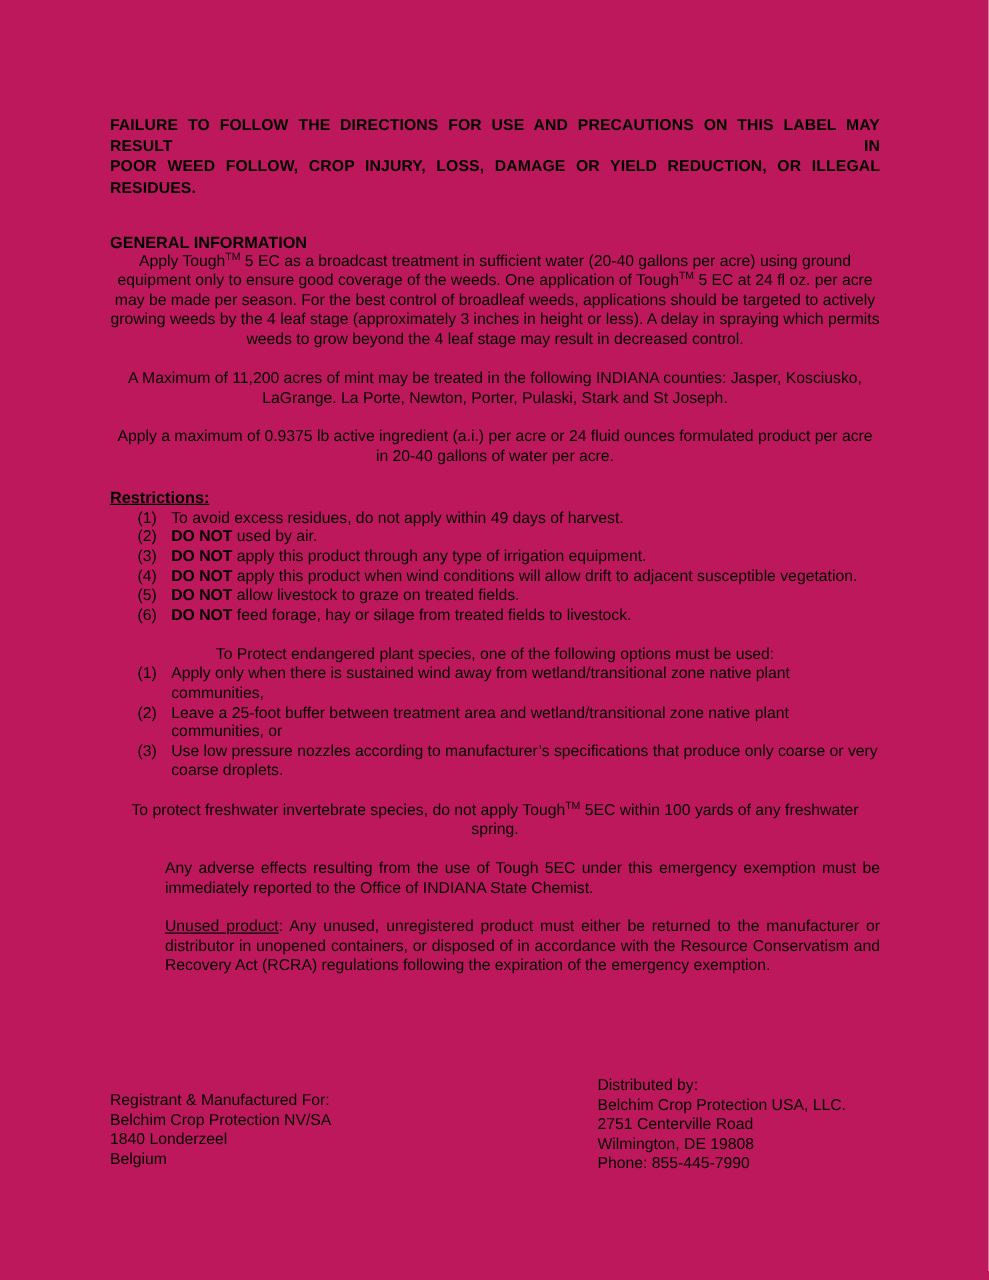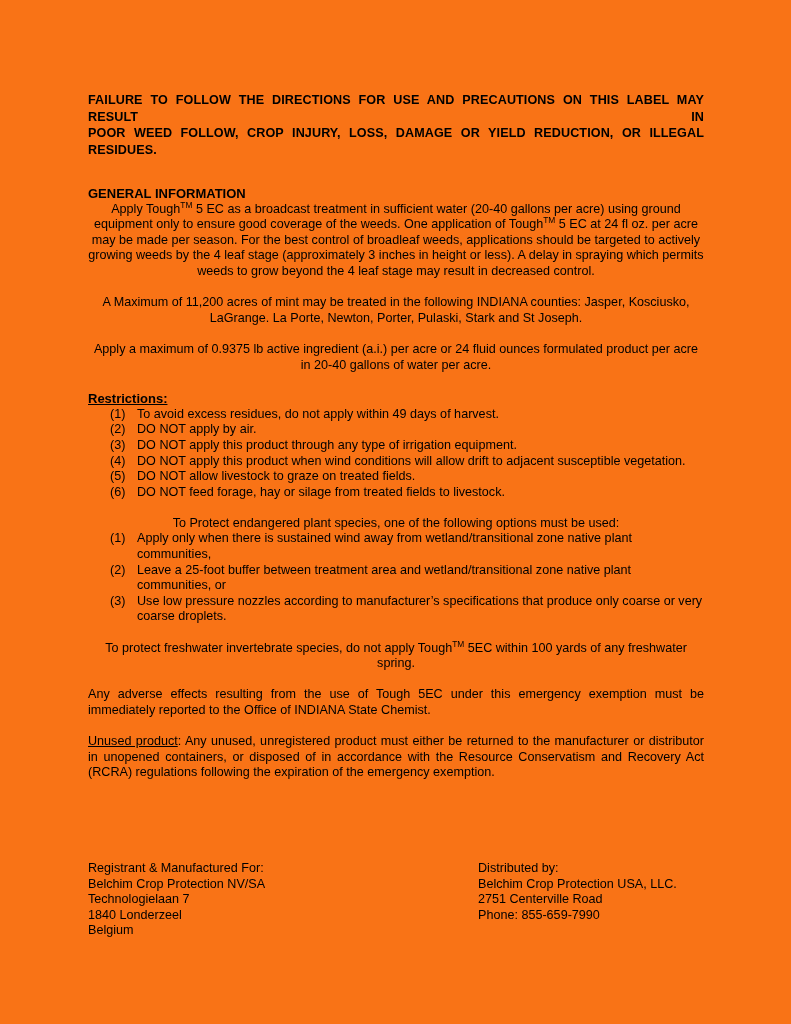--- a/index.html
+++ b/index.html
@@ -11,21 +11,21 @@
     width: 791px;
     height: 1024px;
     font-family: "Liberation Sans", sans-serif;
     color: #000000;
     -webkit-font-smoothing: antialiased;
   }
   .page {
     position: relative;
     width: 791px;
     height: 1024px;
-    background: #f97316;
+    background: #be185d;
     box-sizing: border-box;
   }
   .content {
     position: absolute;
     left: 88px;
     top: 92px;
     width: 616px;
   }
 
   
@@ -57,33 +57,34 @@
 
   p.body-text {
     font-size: 12.6px;
     line-height: 15.6px;
     margin: 0;
     text-align: center;
   }
   p.body-text.justified {
     text-align: justify;
     text-justify: inter-word;
+    margin-left: 44px;
   }
 
   .gap-sm { height: 15.6px; }
   .gap-hd { height: 28px; }
 
   sup.tm {
     font-size: 8.4px;
     vertical-align: super;
     line-height: 0;
     letter-spacing: 0;
   }
 
-  b.strong { font-weight: normal; }
+  b.strong { font-weight: bold; }
   u.underline { text-decoration: underline; }
 
   
   ol.num-list {
     list-style: none;
     margin: 0;
     padding: 0;
   }
   ol.num-list > li {
     position: relative;
@@ -106,21 +107,21 @@
   .footer-cols {
     position: relative;
     width: 616px;
   }
   .footer-col {
     position: absolute;
     top: 0;
     font-size: 12.6px;
     line-height: 15.6px;
   }
-  .footer-col.left  { left: 0px;   width: 370px; }
+  .footer-col.left  { left: 0px;   width: 370px; margin-top: 12px; }
   .footer-col.right { left: 390px; width: 226px; }
   .footer-col .addr-line { display: block; }
   .footer-spacer { height: 80px; }
 </style>
 </head>
 <body>
 
 <div class="page">
   <div class="content">
 
@@ -144,21 +145,21 @@
 
     <div class="gap-sm"></div>
 
     <div>
       <span class="section-title underlined">Restrictions:</span>
       <ol class="num-list">
         <li>
           <span class="li-num">(1)</span><span>To avoid excess residues, do not apply within 49 days of harvest.</span>
         </li>
         <li>
-          <span class="li-num">(2)</span><b class="strong">DO NOT</b><span> apply by air.</span>
+          <span class="li-num">(2)</span><b class="strong">DO NOT</b><span> used by air.</span>
         </li>
         <li>
           <span class="li-num">(3)</span><b class="strong">DO NOT</b><span> apply this product through any type of irrigation equipment.</span>
         </li>
         <li>
           <span class="li-num">(4)</span><b class="strong">DO NOT</b><span> apply this product when wind conditions will allow drift to adjacent susceptible vegetation.</span>
         </li>
         <li>
           <span class="li-num">(5)</span><b class="strong">DO NOT</b><span> allow livestock to graze on treated fields.</span>
         </li>
@@ -196,26 +197,26 @@
     <div class="gap-sm"></div>
 
     <p class="body-text justified"><u class="underline">Unused product</u><span>: Any unused, unregistered product must either be returned to the manufacturer or distributor in unopened containers, or disposed of in accordance with the Resource Conservatism and Recovery Act (RCRA) regulations following the expiration of the emergency exemption.</span></p>
 
     <div class="footer-spacer"></div>
 
     <div class="footer-cols">
       <div class="footer-col left">
         <span class="addr-line">Registrant &amp; Manufactured For:</span>
         <span class="addr-line">Belchim Crop Protection NV/SA</span>
-        <span class="addr-line">Technologielaan 7</span>
         <span class="addr-line">1840 Londerzeel</span>
         <span class="addr-line">Belgium</span>
       </div>
       <div class="footer-col right">
         <span class="addr-line">Distributed by:</span>
         <span class="addr-line">Belchim Crop Protection USA, LLC.</span>
         <span class="addr-line">2751 Centerville Road</span>
-        <span class="addr-line">Phone: 855-659-7990</span>
+        <span class="addr-line">Wilmington, DE 19808</span>
+        <span class="addr-line">Phone: 855-445-7990</span>
       </div>
     </div>
 
   </div>
 </div>
 
 </body></html>

